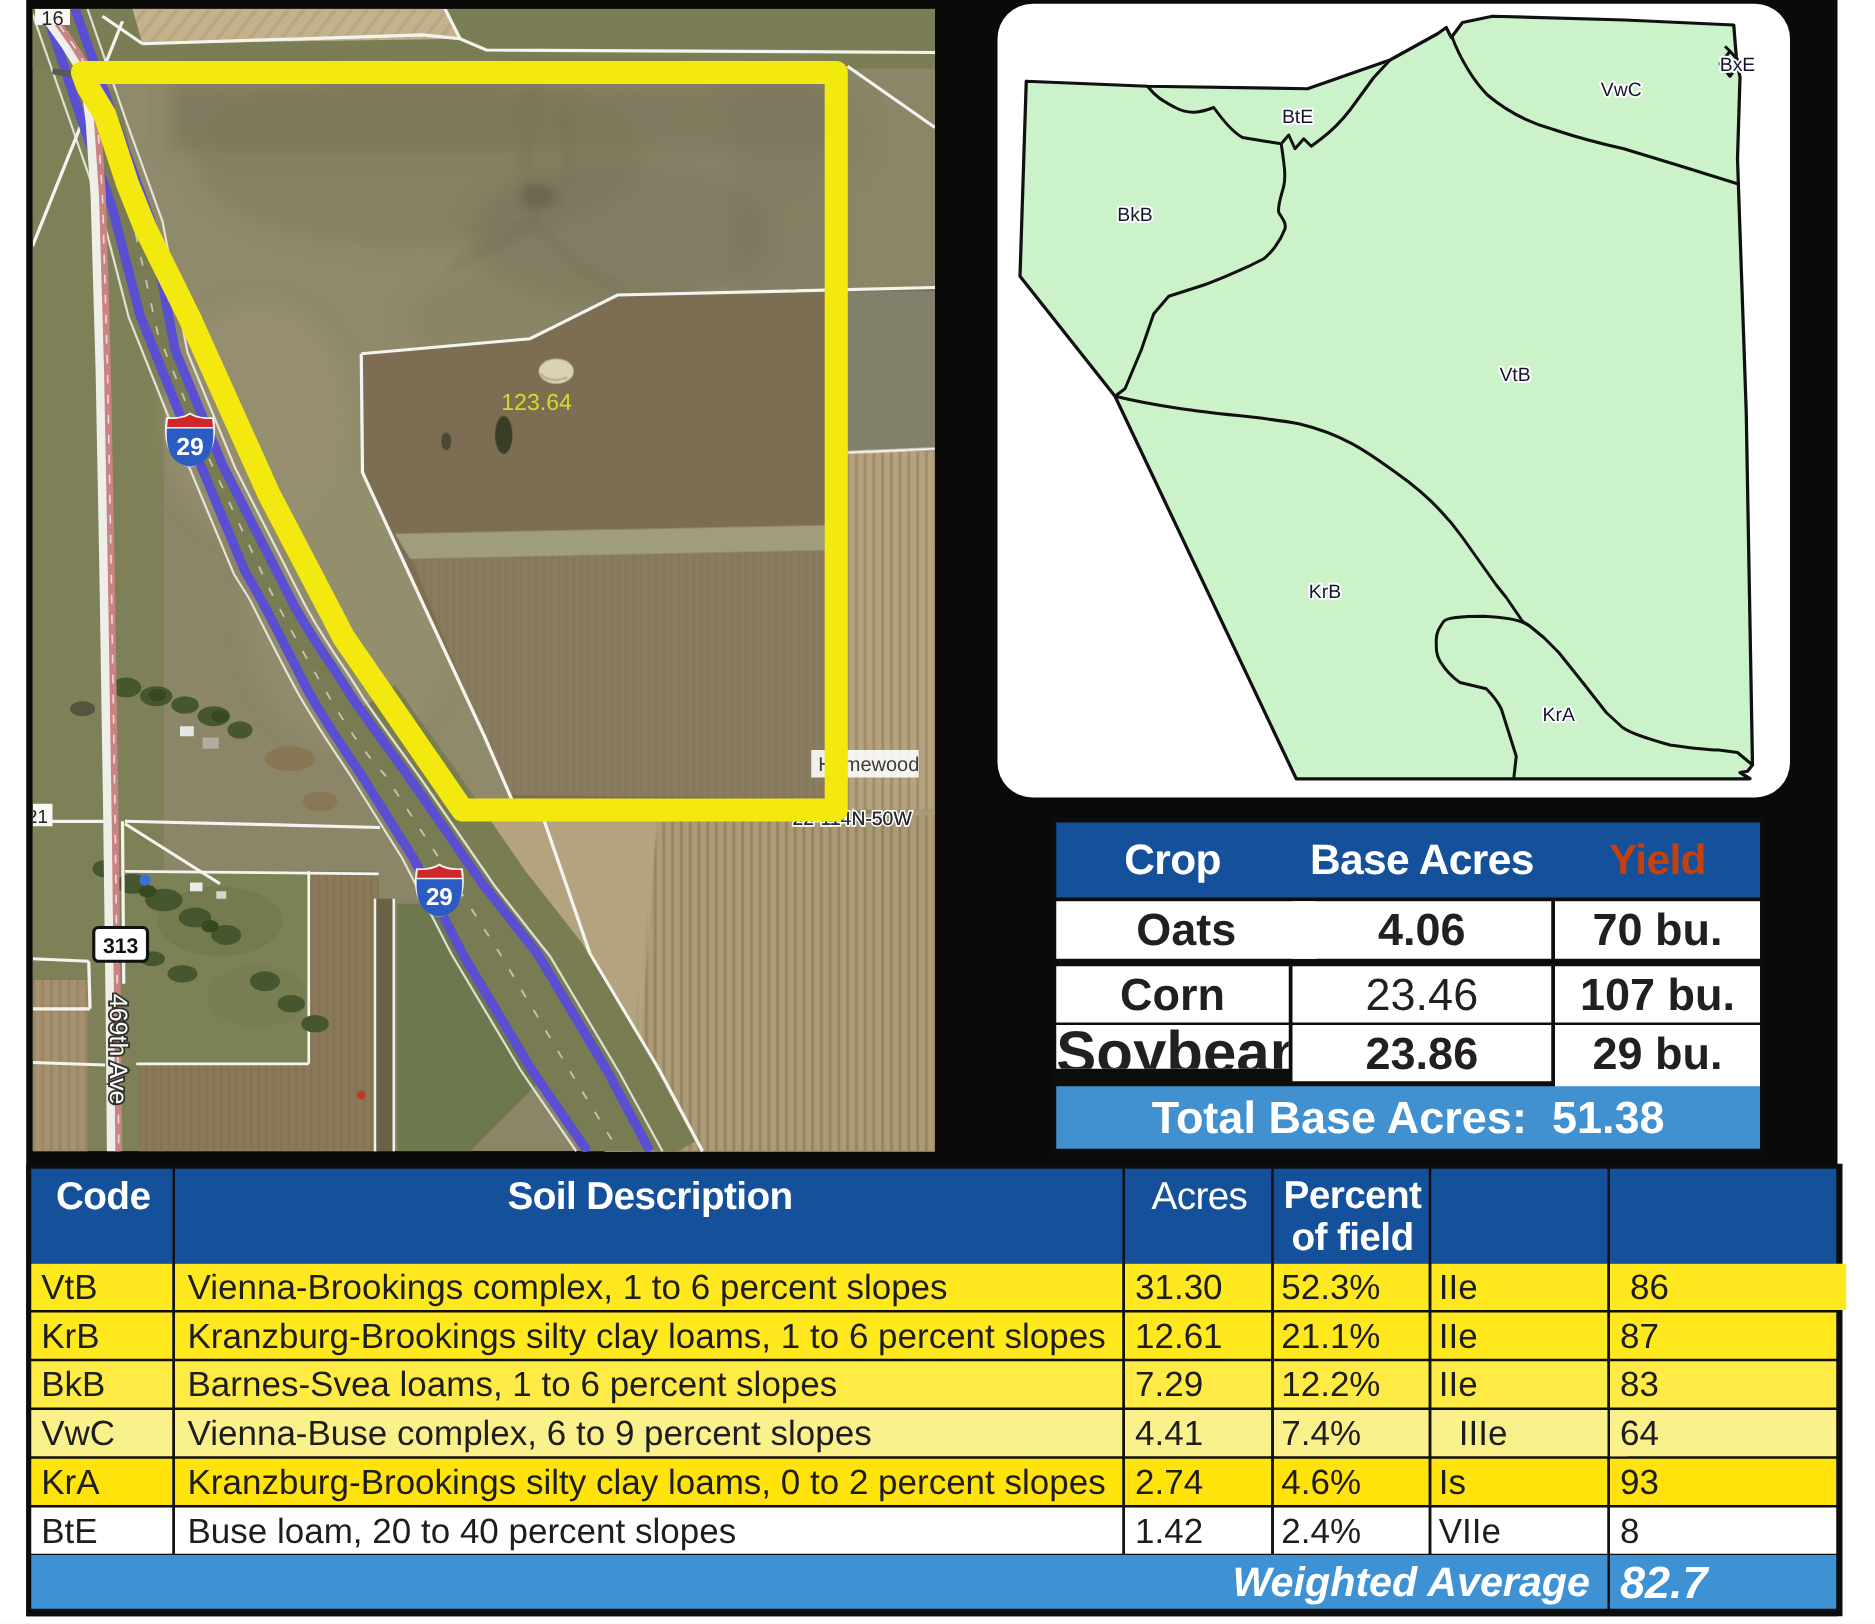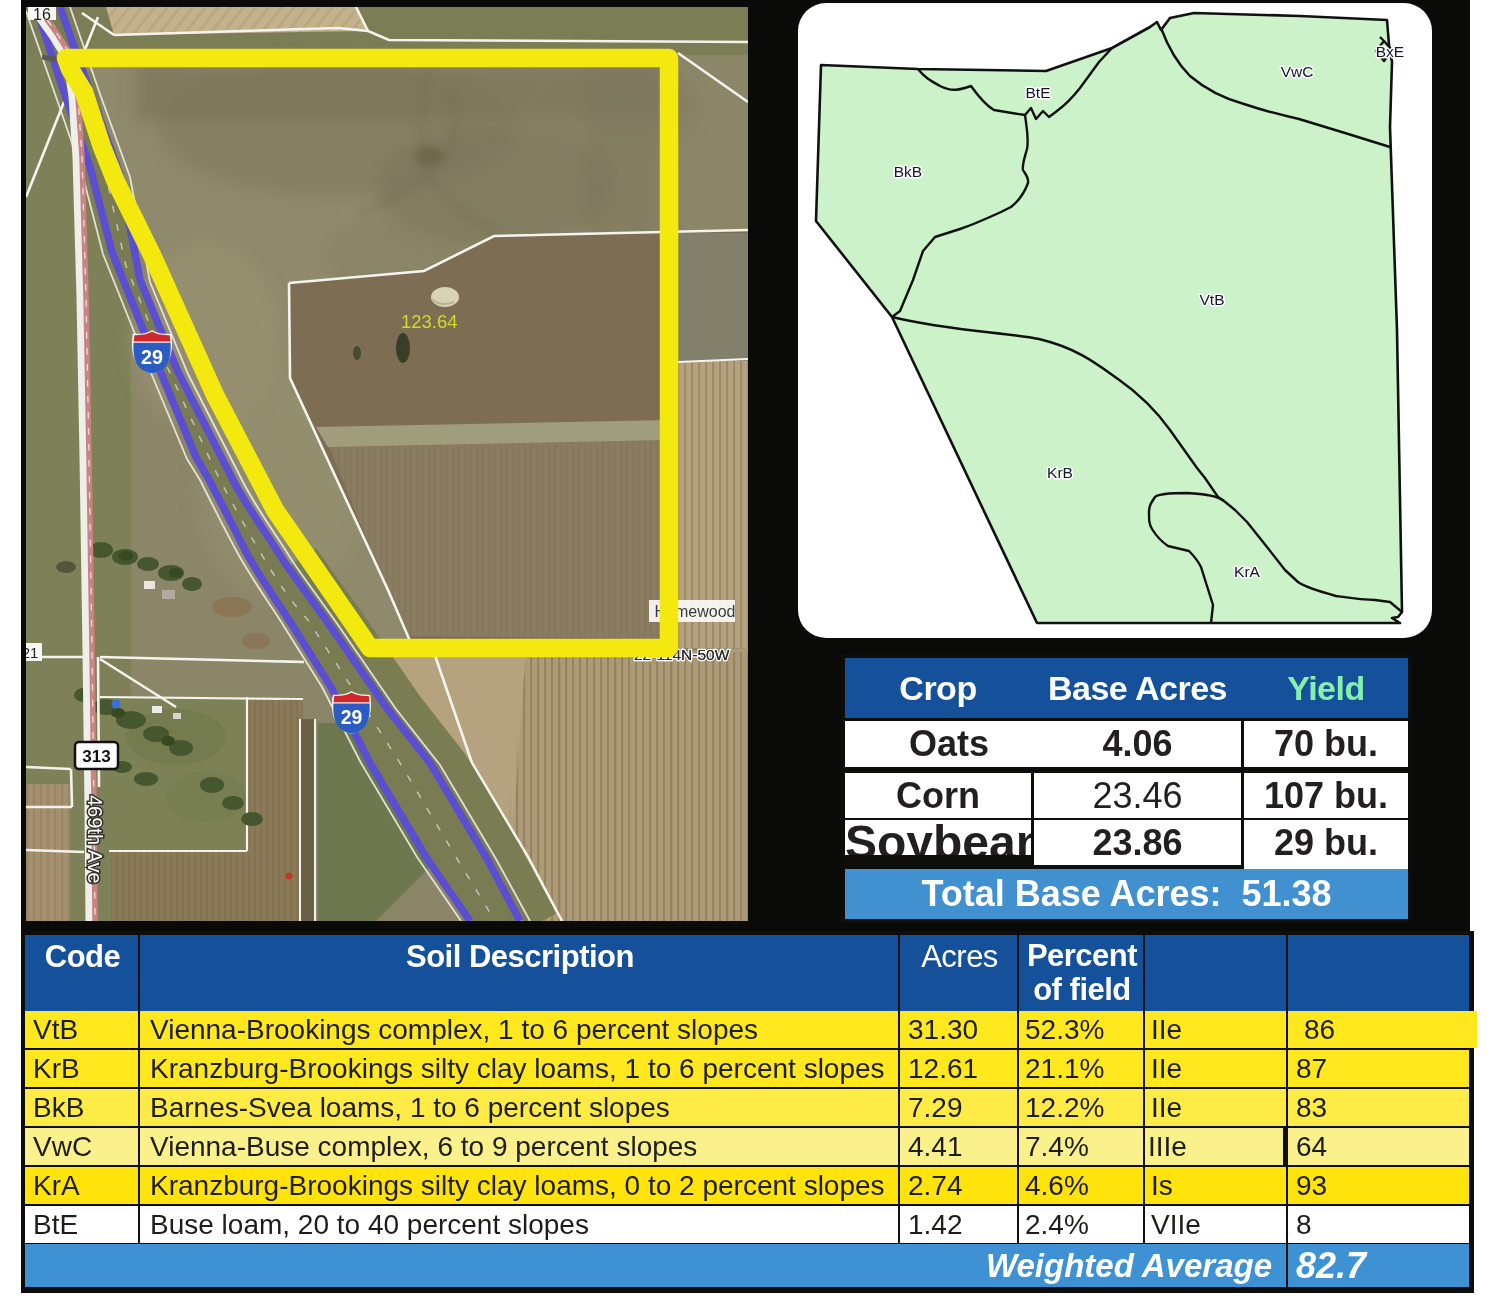--- a/index.html
+++ b/index.html
@@ -248,21 +248,21 @@
 <text x="1060" y="478">KrB</text>
 <text x="1247" y="577">KrA</text>
 </g>
 </svg>
 
 <div class="abs" style="left:841px;top:654px;width:571px;height:269px;background:#0d0d0c;">
 
   <div class="cell" style="left:4px;top:4px;width:563px;height:60px;background:#15509b;"></div>
   <div class="cell" style="left:4px;top:4px;width:186px;height:60px;line-height:60px;text-align:center;font-size:34px;font-weight:bold;color:#ffffff;letter-spacing:-0.5px;">Crop</div>
   <div class="cell" style="left:193px;top:4px;width:207px;height:60px;line-height:60px;text-align:center;font-size:34px;font-weight:bold;color:#ffffff;letter-spacing:-0.5px;">Base Acres</div>
-  <div class="cell" style="left:403px;top:4px;width:164px;height:60px;line-height:60px;text-align:center;font-size:34px;font-weight:bold;color:#86efac;letter-spacing:-0.5px;">Yield</div>
+  <div class="cell" style="left:403px;top:4px;width:164px;height:60px;line-height:60px;text-align:center;font-size:34px;font-weight:bold;color:#c2410c;letter-spacing:-0.5px;">Yield</div>
 
   <div class="cell" style="left:4px;top:67px;width:208px;height:46px;background:#ffffff;line-height:46px;text-align:center;font-size:36px;font-weight:bold;color:#231f20;">Oats</div>
   <div class="cell" style="left:193px;top:67px;width:207px;height:46px;background:#ffffff;line-height:46px;text-align:center;font-size:36px;font-weight:bold;color:#231f20;">4.06</div>
   <div class="cell" style="left:403px;top:67px;width:164px;height:46px;background:#ffffff;line-height:46px;text-align:center;font-size:36px;font-weight:bold;color:#231f20;">70 bu.</div>
 
   <div class="cell" style="left:4px;top:119px;width:186px;height:45px;background:#ffffff;line-height:45px;text-align:center;font-size:36px;font-weight:bold;color:#231f20;">Corn</div>
   <div class="cell" style="left:193px;top:119px;width:207px;height:45px;background:#ffffff;line-height:45px;text-align:center;font-size:36px;font-weight:normal;color:#231f20;">23.46</div>
   <div class="cell" style="left:403px;top:119px;width:164px;height:45px;background:#ffffff;line-height:45px;text-align:center;font-size:36px;font-weight:bold;color:#231f20;">107 bu.</div>
 
   <div class="cell" style="left:4px;top:166px;width:186px;height:35px;background:#ffffff;line-height:45px;text-align:center;font-size:48px;font-weight:bold;color:#231f20;">Soybeans</div>
@@ -298,21 +298,21 @@
   <div class="cell" style="left:119px;top:158px;width:748px;height:37px;background:#ffeb45;line-height:37px;padding-left:10px;">Barnes-Svea loams, 1 to 6 percent slopes</div>
   <div class="cell" style="left:879px;top:158px;width:109px;height:37px;background:#ffeb45;line-height:37px;padding-left:8px;">7.29</div>
   <div class="cell" style="left:998px;top:158px;width:118px;height:37px;background:#ffeb45;line-height:37px;padding-left:6px;">12.2%</div>
   <div class="cell" style="left:1124px;top:158px;width:135px;height:37px;background:#ffeb45;line-height:37px;padding-left:6px;">IIe</div>
   <div class="cell" style="left:1267px;top:158px;width:173px;height:37px;background:#ffeb45;line-height:37px;padding-left:8px;">83</div>
 
   <div class="cell" style="left:4px;top:197px;width:105px;height:37px;background:#faf08c;line-height:37px;padding-left:8px;">VwC</div>
   <div class="cell" style="left:119px;top:197px;width:748px;height:37px;background:#faf08c;line-height:37px;padding-left:10px;">Vienna-Buse complex, 6 to 9 percent slopes</div>
   <div class="cell" style="left:879px;top:197px;width:109px;height:37px;background:#faf08c;line-height:37px;padding-left:8px;">4.41</div>
   <div class="cell" style="left:998px;top:197px;width:118px;height:37px;background:#faf08c;line-height:37px;padding-left:6px;">7.4%</div>
-  <div class="cell" style="left:1124px;top:197px;width:135px;height:37px;background:#faf08c;line-height:37px;padding-left:3px;">IIIe</div>
+  <div class="cell" style="left:1124px;top:197px;width:135px;height:37px;background:#faf08c;line-height:37px;padding-left:22px;">IIIe</div>
   <div class="cell" style="left:1267px;top:197px;width:173px;height:37px;background:#faf08c;line-height:37px;padding-left:8px;">64</div>
 
   <div class="cell" style="left:4px;top:236px;width:105px;height:37px;background:#ffe30b;line-height:37px;padding-left:8px;">KrA</div>
   <div class="cell" style="left:119px;top:236px;width:748px;height:37px;background:#ffe30b;line-height:37px;padding-left:10px;">Kranzburg-Brookings silty clay loams, 0 to 2 percent slopes</div>
   <div class="cell" style="left:879px;top:236px;width:109px;height:37px;background:#ffe30b;line-height:37px;padding-left:8px;">2.74</div>
   <div class="cell" style="left:998px;top:236px;width:118px;height:37px;background:#ffe30b;line-height:37px;padding-left:6px;">4.6%</div>
   <div class="cell" style="left:1124px;top:236px;width:135px;height:37px;background:#ffe30b;line-height:37px;padding-left:6px;">Is</div>
   <div class="cell" style="left:1267px;top:236px;width:173px;height:37px;background:#ffe30b;line-height:37px;padding-left:8px;">93</div>
 
   <div class="cell" style="left:4px;top:275px;width:105px;height:37px;background:#ffffff;line-height:37px;padding-left:8px;">BtE</div>

